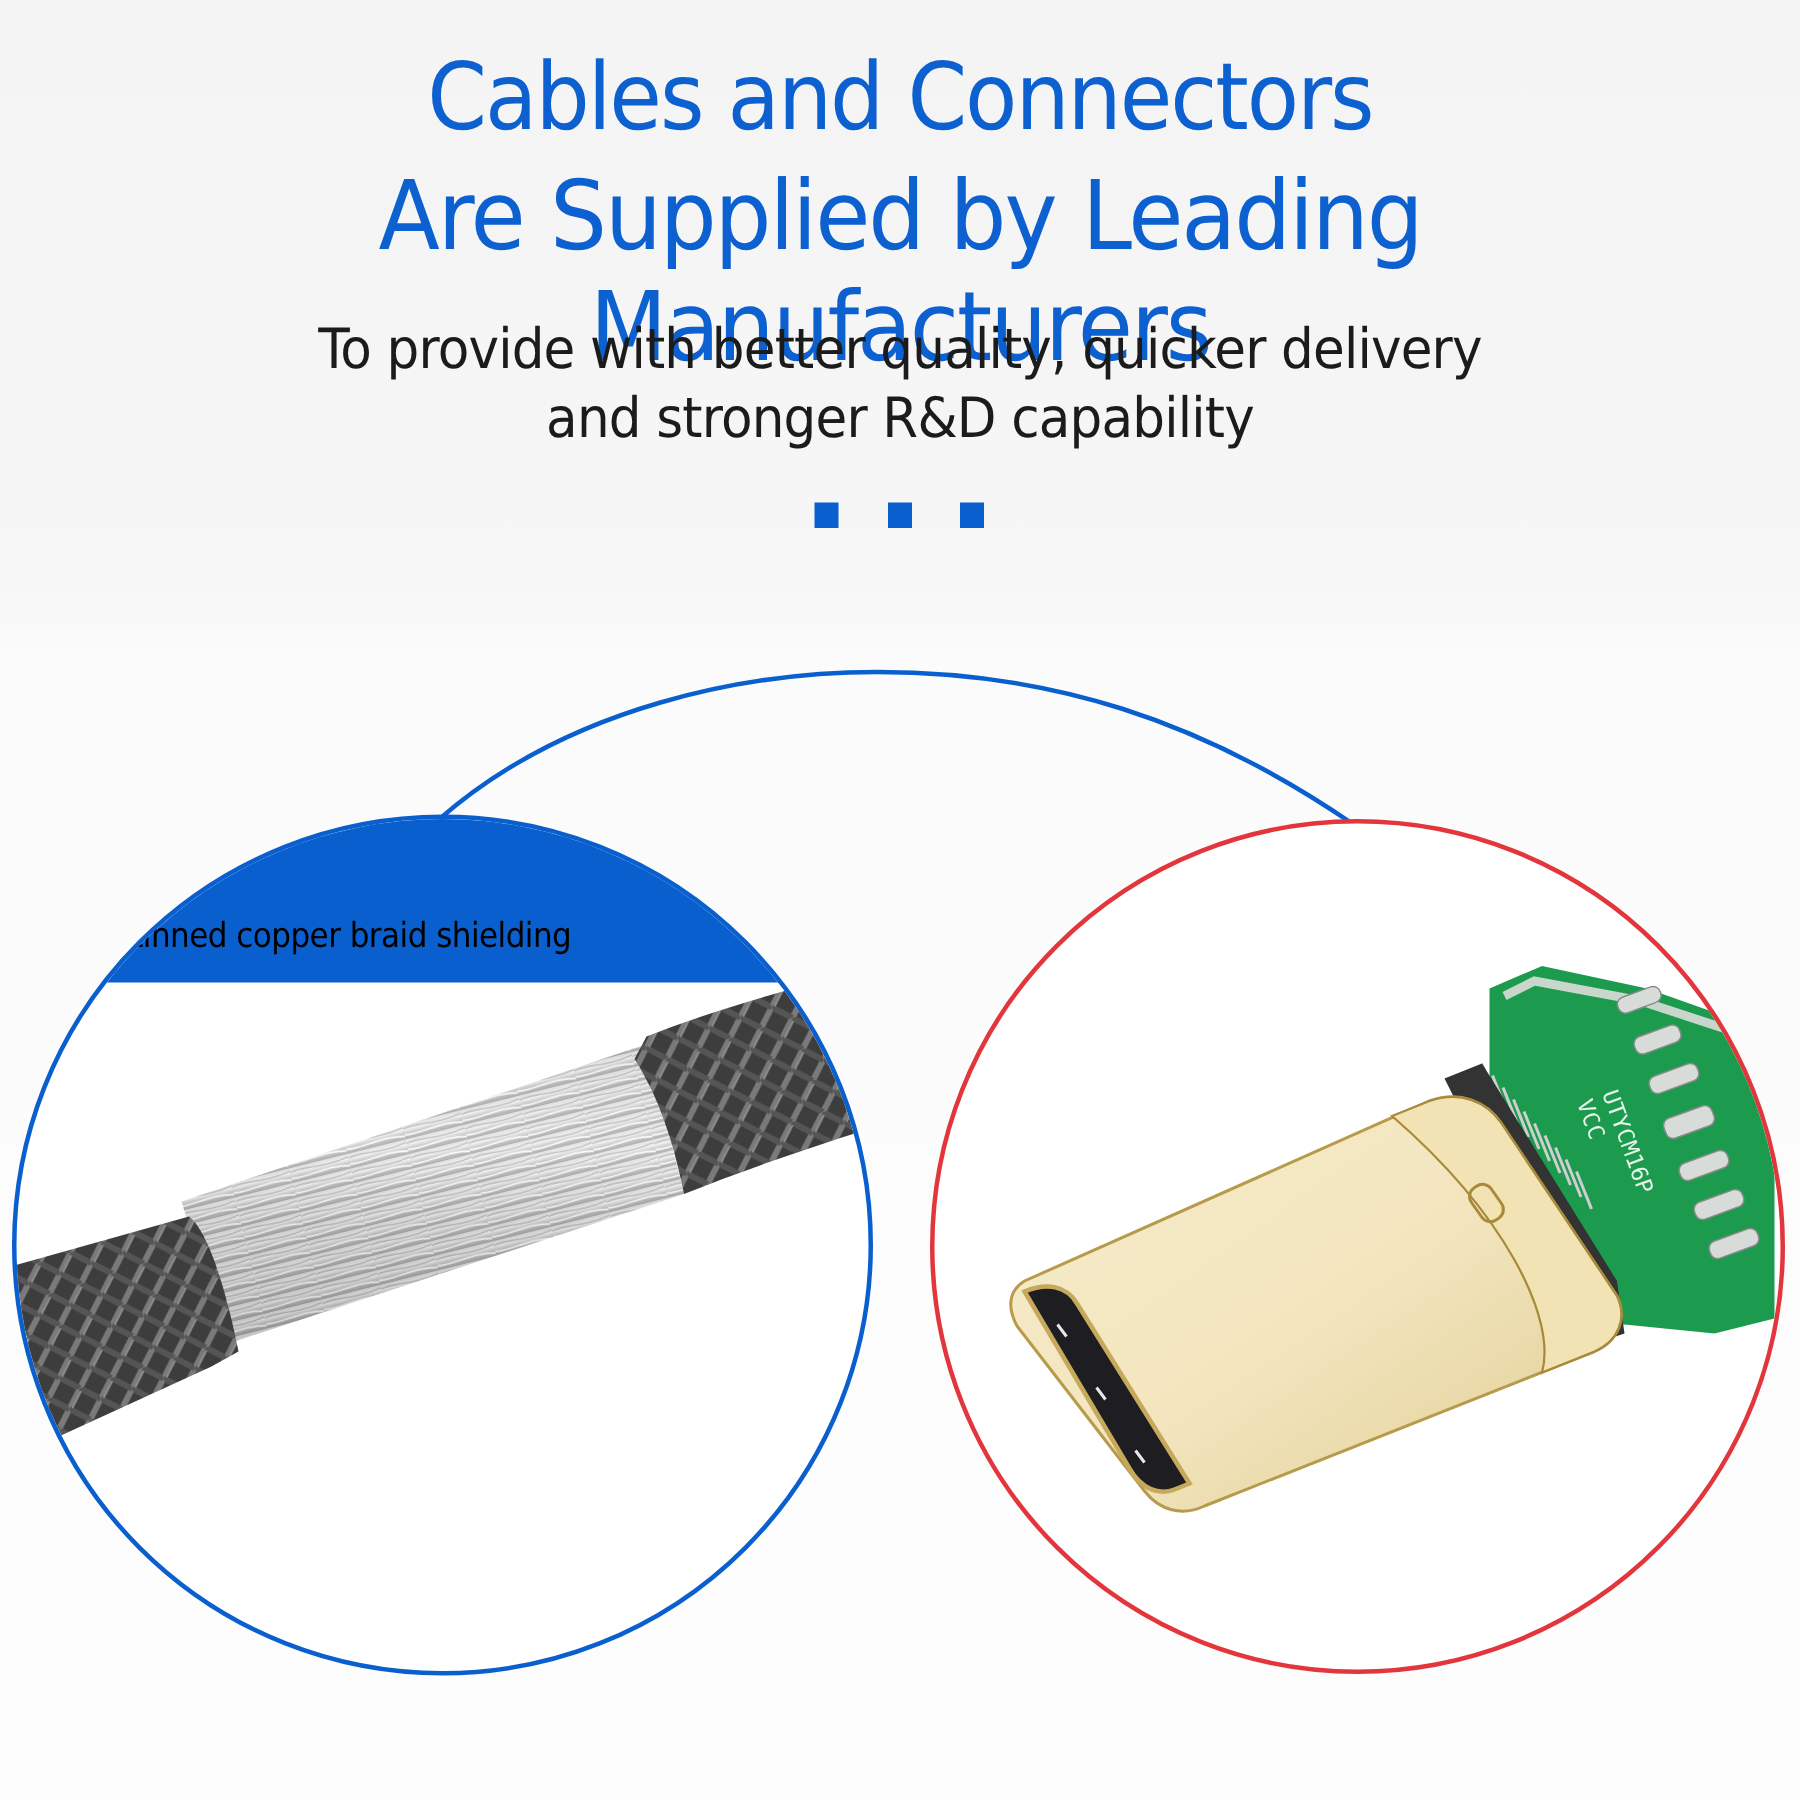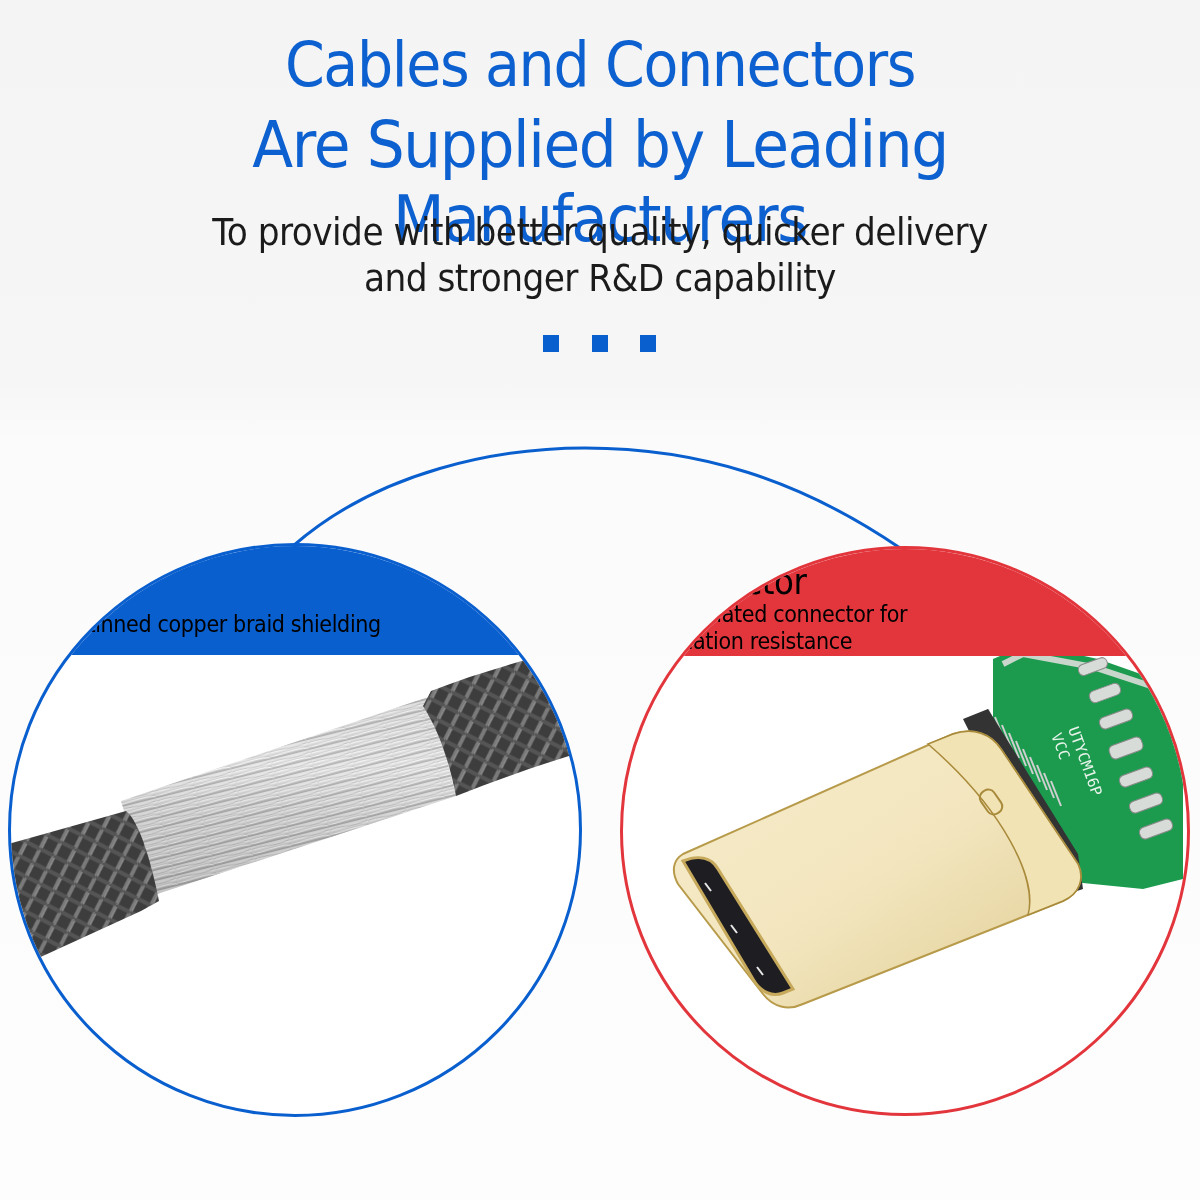--- a/index.html
+++ b/index.html
@@ -162,20 +162,15 @@
 
       <rect x="360" y="240" width="16" height="26" rx="7" fill="none" stroke="#a88a3a" stroke-width="2" transform="rotate(-35 368 253)"></rect>
 
       <path d="M 60 312 L 130 430 C 138 444, 150 448, 160 444 L 170 440 L 95 320 C 88 308, 75 306, 60 312 Z" fill="#1e1e22" stroke="#c6a95b" stroke-width="3"></path>
       <g stroke="#e8e8e8" stroke-width="2">
         <line x1="82" y1="334" x2="88" y2="342"></line>
           <line x1="108" y1="376" x2="114" y2="384"></line>
           <line x1="134" y1="418" x2="140" y2="426"></line>
       </g>
     </svg>
-    <div class="banner">
-      <span class="banner-title">Connector</span>
-      <span class="banner-desc">Gold plated connector for</span>
-      <span class="banner-desc">oxidation resistance</span>
-    </div>
   </div>
 
 </div>
 
 </body></html>

